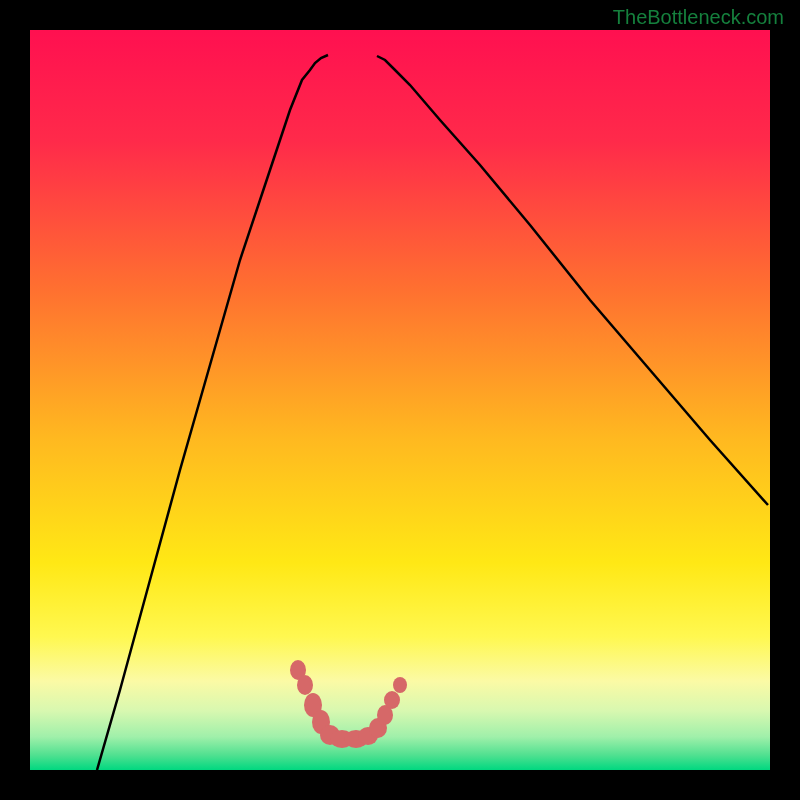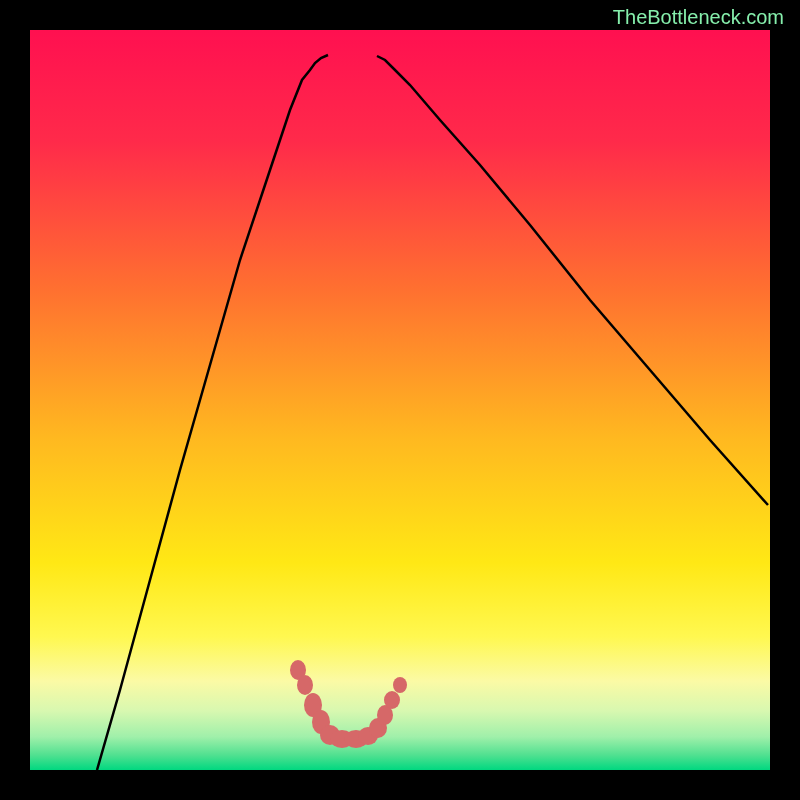--- a/index.html
+++ b/index.html
@@ -11,21 +11,21 @@
       width: 800px;
       height: 800px;
       background: #000;
       position: relative;
       font-family: Arial, sans-serif;
     }
     .watermark {
       position: absolute;
       top: 6px;
       right: 16px;
-      color: #86efac;
+      color: #15803d;
       font-size: 20px;
       font-weight: normal;
       z-index: 10;
     }
     .chart-area {
       position: absolute;
       top: 30px;
       left: 30px;
       width: 740px;
       height: 740px;

